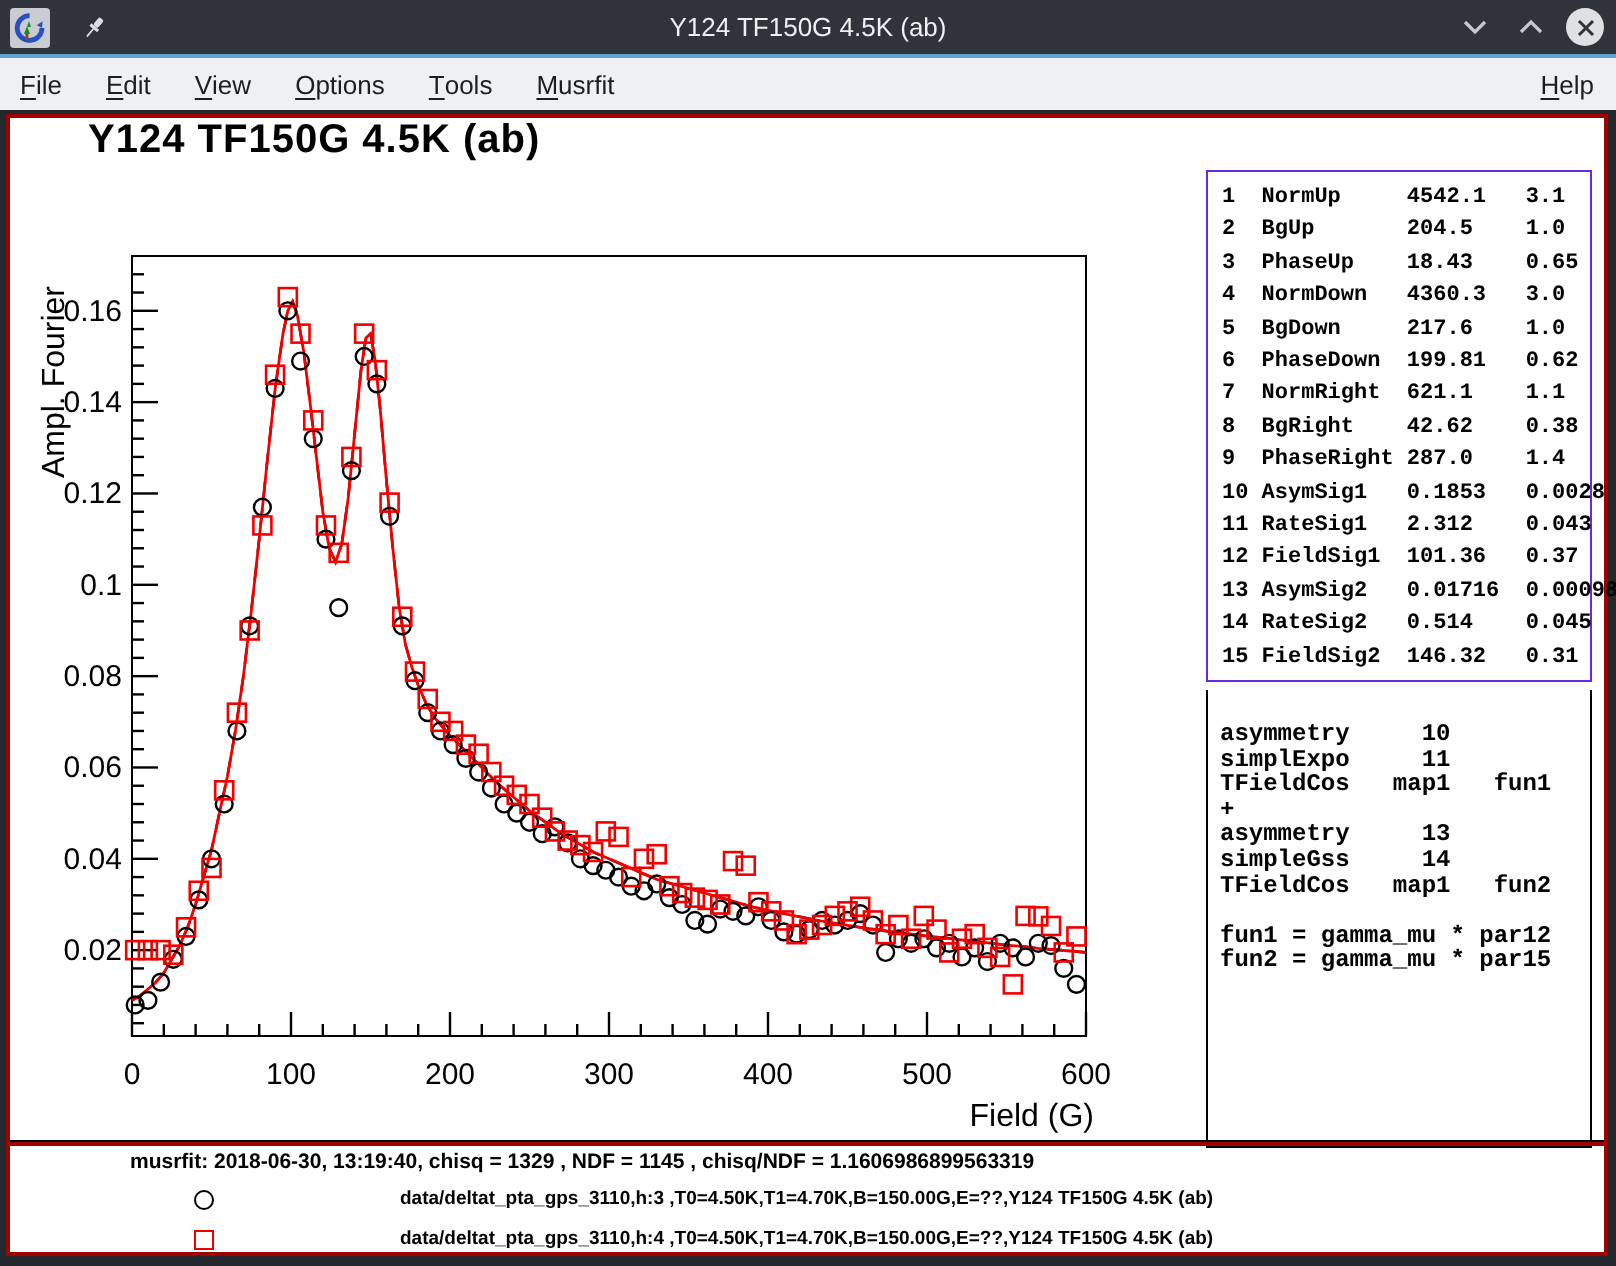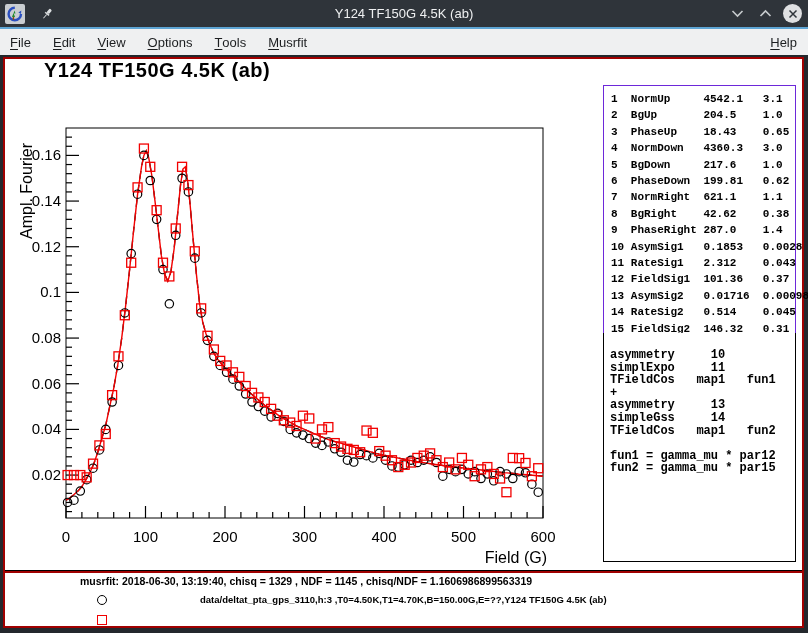--- a/index.html
+++ b/index.html
@@ -17,25 +17,25 @@
   .menu-item:first-child { padding-left:10px; }
   .menu-spacer { flex:1; }
   .mnemonic u { text-decoration:underline; text-underline-offset:2px; }
   .canvas { position:absolute; left:3px; top:57px; width:801px; height:571px; background:#ffffff; border:2px solid #a00000; }
   .canvas-inner { position:absolute; left:0; top:0; width:797px; height:567px; }
   .plot-title { position:absolute; left:39px; top:0px; font-size:20px; font-weight:bold; color:#000; letter-spacing:0.5px; }
   .plot-svg { position:absolute; left:0; top:0; }
   svg text { font-family:"Liberation Sans",sans-serif; fill:#000; }
   .param-box { position:absolute; left:598px; top:26px; width:193px; height:256px; border:1px solid #6d28d9; background:#fff; }
   .param-box pre { font-family:"Liberation Mono","DejaVu Sans Mono",monospace; font-weight:bold; font-size:11px; line-height:16.4px; padding:5px 0 0 7px; }
-  .theory-box { position:absolute; left:598px; top:274px; width:193px; height:229px; border:1px solid #000; border-top:none; background:#fff; }
+  .theory-box { position:absolute; left:598px; top:286px; width:193px; height:229px; border:1px solid #000; border-top:none; background:#fff; }
   .theory-box pre { font-family:"Liberation Mono","DejaVu Sans Mono",monospace; font-weight:bold; font-size:12px; line-height:12.6px; padding:16px 0 0 6px; }
   .sep-black { position:absolute; left:0; top:511px; width:797px; height:1px; background:#000; }
   .sep-red { position:absolute; left:0; top:512px; width:797px; height:2px; background:#a00000; }
-  .status-text { position:absolute; left:60px; top:516px; font-size:10.5px; font-weight:bold; color:#000;margin-left:15px; }
+  .status-text { position:absolute; left:60px; top:516px; font-size:10.5px; font-weight:bold; color:#000; }
   .legend-row { position:absolute; left:0; width:699px; height:16px; }
   .legend-row.r0 { top:533px; } .legend-row.r1 { top:553px; }
   .legend-marker { position:absolute; left:92px; top:3px; width:10px; height:10px; background:transparent; }
   .marker-circle { border:1.4px solid #000; border-radius:50%; }
   .marker-square { border:1.6px solid #f20000; }
   .legend-label { position:absolute; left:195px; top:2px; font-size:9.5px; font-weight:bold; color:#000; white-space:nowrap; }
 </style>
 </head>
 <body>
 
@@ -371,16 +371,17 @@
       <div class="sep-red"></div>
 
       <div class="status-text">musrfit: 2018-06-30, 13:19:40, chisq = 1329 , NDF = 1145 , chisq/NDF = 1.1606986899563319</div>
 
       <div class="legend-row r0">
         <div class="legend-marker marker-circle"></div>
         <div class="legend-label">data/deltat_pta_gps_3110,h:3 ,T0=4.50K,T1=4.70K,B=150.00G,E=??,Y124 TF150G 4.5K (ab)</div>
       </div>
       <div class="legend-row r1">
         <div class="legend-marker marker-square"></div>
+        <div class="legend-label">data/deltat_pta_gps_3110,h:4 ,T0=4.50K,T1=4.70K,B=150.00G,E=??,Y124 TF150G 4.5K (ab)</div>
       </div>
     </div>
   </div>
 </div>
 
 </body></html>

